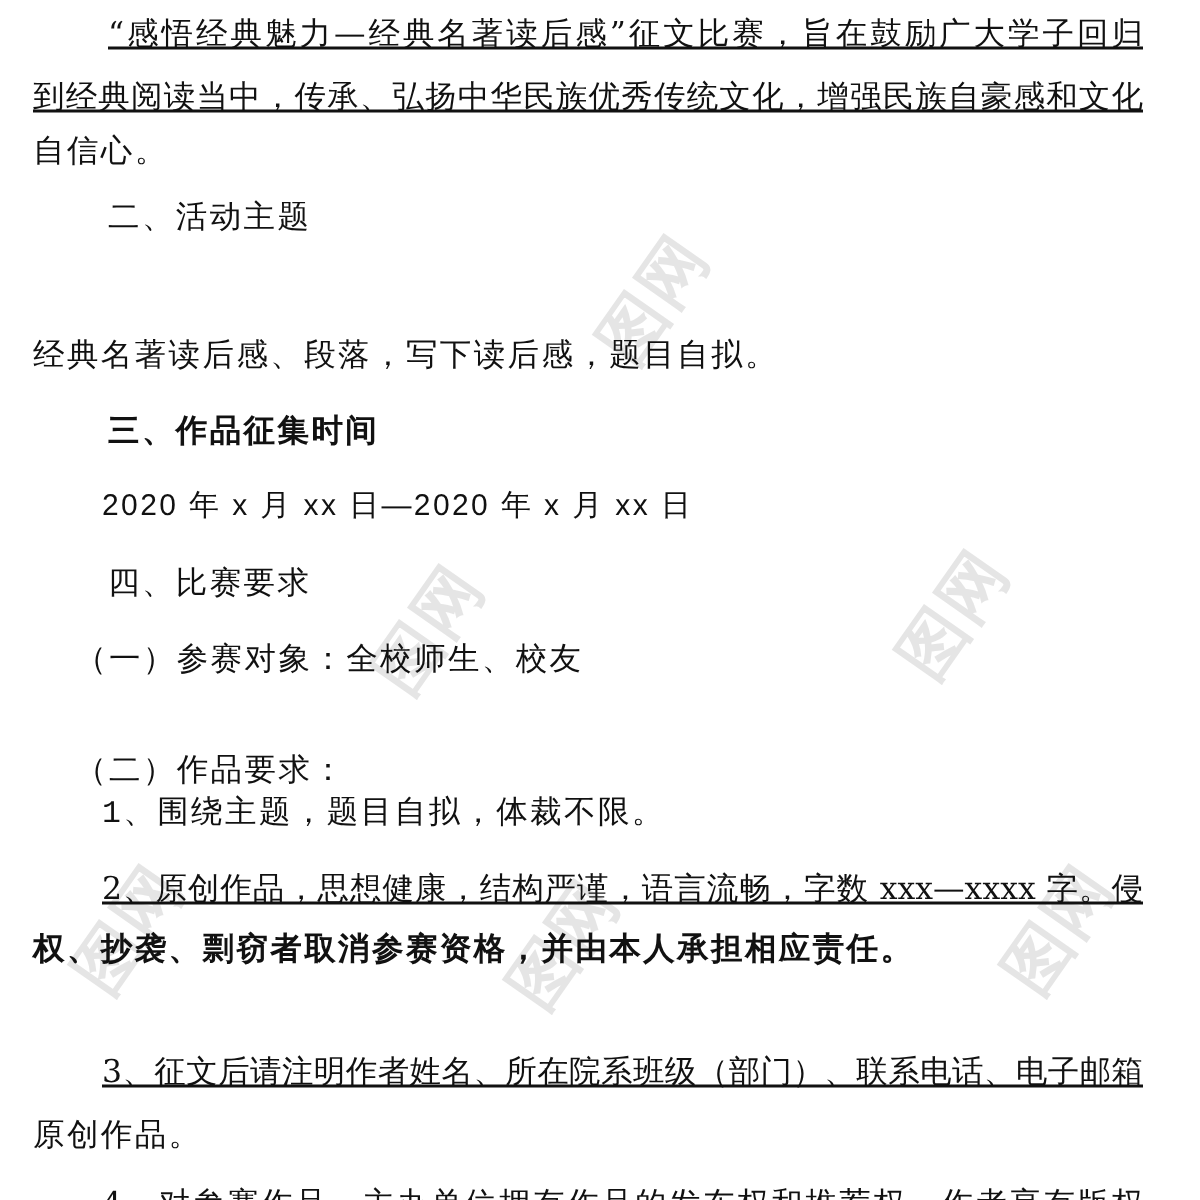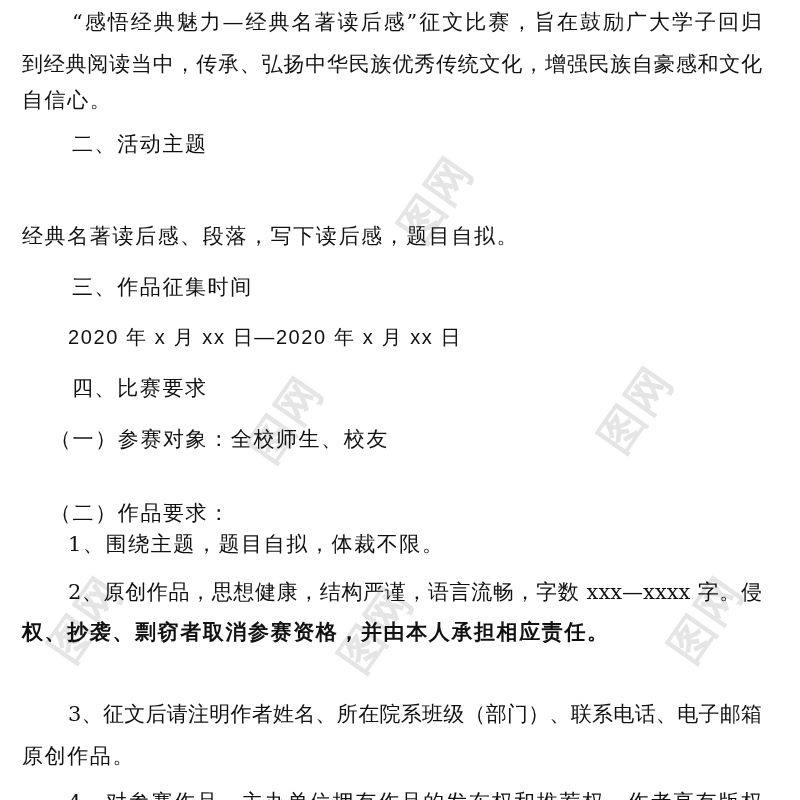--- a/index.html
+++ b/index.html
@@ -1,20 +1,20 @@
 <!DOCTYPE html>
 <html><head>
 <meta charset="utf-8">
 <style>
   html, body { margin: 0; padding: 0; background: #ffffff; }
   body { width: 800px; height: 800px; overflow: hidden; position: relative;
          font-family: "DejaVu Serif", "Liberation Serif", serif; color: #111111; }
   .page { position: absolute; left: 0; top: 0; width: 800px; height: 800px; }
   .line { position: absolute; left: 0; font-size: 21px; line-height: 24px; white-space: nowrap; letter-spacing: 1.6px; }
-  .justify { width: 740px; left: 22px; text-align: justify; text-align-last: justify; letter-spacing: 0; }
+  .justify { width: 740px; left: 22px; text-align: justify; text-align-last: justify; letter-spacing: 0; text-decoration: underline; }
   .num { font-family: "Liberation Sans", "DejaVu Sans", sans-serif; }
   .wm { position: absolute; color: rgba(180,180,180,0.35); font-family: "DejaVu Sans", sans-serif;
         font-size: 44px; font-weight: bold; transform: rotate(-55deg); pointer-events: none;
         letter-spacing: 2px; }
   .clip { position: absolute; left: 0; top: 784px; width: 800px; height: 16px; overflow: hidden; }
 </style>
 </head>
 <body>
 
 <div class="page">
@@ -27,27 +27,27 @@
   <div class="wm" style="left:660px; top:590px;">图网</div>
 
   <div class="line justify" style="top:10px; left:72px; width:690px;">“感悟经典魅力—经典名著读后感”征文比赛，旨在鼓励广大学子回归</div>
   <div class="line justify" style="top:52px;">到经典阅读当中，传承、弘扬中华民族优秀传统文化，增强民族自豪感和文化</div>
   <div class="line" style="top:88px; left:22px;">自信心。</div>
 
   <div class="line" style="top:132px; left:72px;">二、活动主题</div>
 
   <div class="line" style="top:224px; left:22px;">经典名著读后感、段落，写下读后感，题目自拟。</div>
 
-  <div class="line" style="top:275px; left:72px;">三、作品征集时间</div>
+  <div class="line" style="top:275px; left:72px;font-weight:bold;">三、作品征集时间</div>
   <div class="line num" style="top:325px; left:68px; font-size:20px;text-align:center;">2020 年 x 月 xx 日—2020 年 x 月 xx 日</div>
   <div class="line" style="top:427px; left:50px;">（一）参赛对象：全校师生、校友</div>
 
   <div class="line" style="top:376px; left:72px;">四、比赛要求</div>
   <div class="line" style="top:480px; left:50px;margin-top:21px;">（二）作品要求：</div>
-  <div class="line" style="top:532px; left:68px;">1、围绕主题，题目自拟，体裁不限。</div>
+  <div class="line" style="top:532px; left:68px;font-family:Liberation Mono, monospace;">1、围绕主题，题目自拟，体裁不限。</div>
 
   <div class="line justify" style="top:580px; left:68px; width:694px;">2、原创作品，思想健康，结构严谨，语言流畅，字数 xxx—xxxx 字。侵</div>
   <div class="line" style="top:620px; left:22px;font-weight:bold;">权、抄袭、剽窃者取消参赛资格，并由本人承担相应责任。</div>
 
   <div class="line justify" style="top:702px; left:68px; width:694px;">3、征文后请注明作者姓名、所在院系班级（部门）、联系电话、电子邮箱</div>
   <div class="line" style="top:744px; left:22px;">原创作品。</div>
 
   <div class="clip">
     <div class="line justify" style="top:6px; left:68px; width:694px;">4、对参赛作品，主办单位拥有作品的发布权和推荐权，作者享有版权</div>
   </div>

